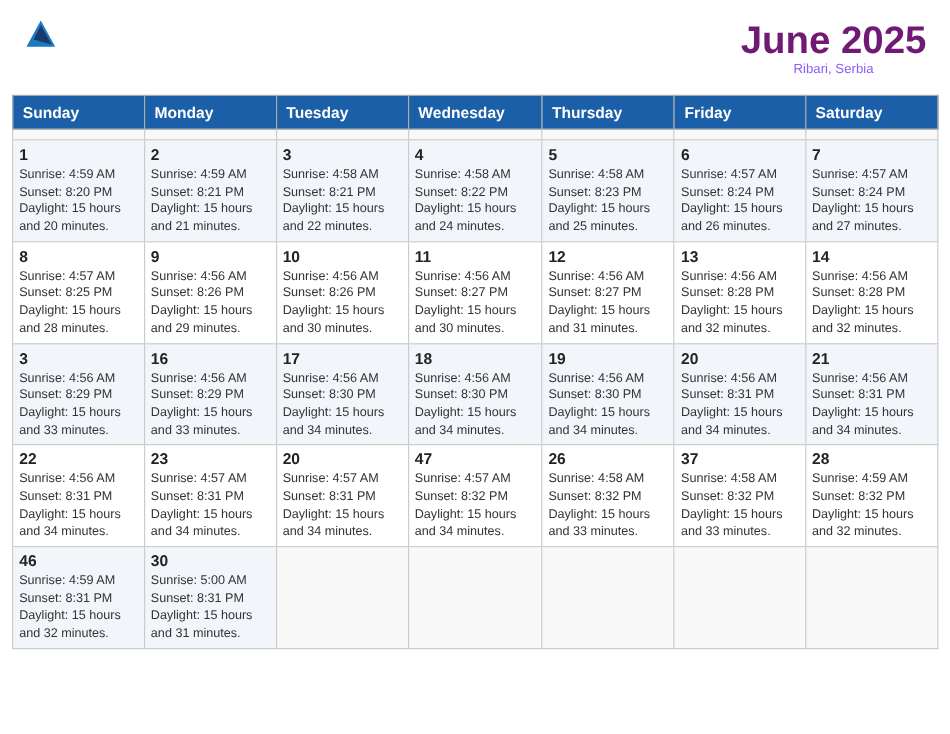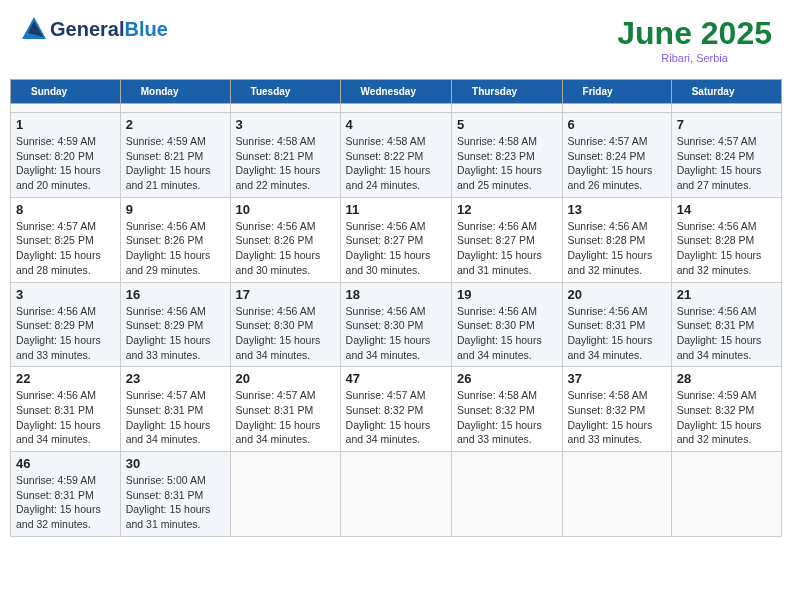--- a/index.html
+++ b/index.html
@@ -33,38 +33,38 @@
       width: 28px;
       height: 28px;
       margin-right: 2px;
     }
     .title-area {
       text-align: right;
     }
     .main-title {
       font-size: 32px;
       font-weight: bold;
-      color: #15803d;
+      color: #701a75;
     }
     .subtitle {
       font-size: 11px;
       color: #8b5cf6;
       text-align: center;
     }
     .calendar {
       width: 100%;
       border-collapse: collapse;
       font-size: 11px;
     }
     .calendar th {
       background-color: #1a5fa8;
       color: white;
-      padding: 6px 20px;
+      padding: 6px 8px;
       text-align: left;
-      font-size: 10px;
+      font-size: 13px;
       font-weight: bold;
       border: 1px solid #aaa;
     }
     .calendar td {
       border: 1px solid #ccc;
       padding: 4px 5px;
       vertical-align: top;
       width: 113px;
       min-height: 80px;
       background: #fff;
@@ -90,23 +90,20 @@
   </style>
 </head>
 <body>
 
 <div class="header">
   <div class="logo">
     <svg class="logo-icon" viewBox="0 0 28 28">
       <polygon points="14,2 26,24 2,24" fill="#1a7abf"></polygon>
       <polygon points="14,6 23,22 8,18" fill="#1a3a6b"></polygon>
     </svg>
-    <span>
-      <span class="logo-general">General</span><span class="logo-blue">Blue</span>
-    </span>
   </div>
   <div class="title-area">
     <div class="main-title">June 2025</div>
     <div class="subtitle">Ribari, Serbia</div>
   </div>
 </div>
 
 <table class="calendar">
   <thead>
     <tr>

